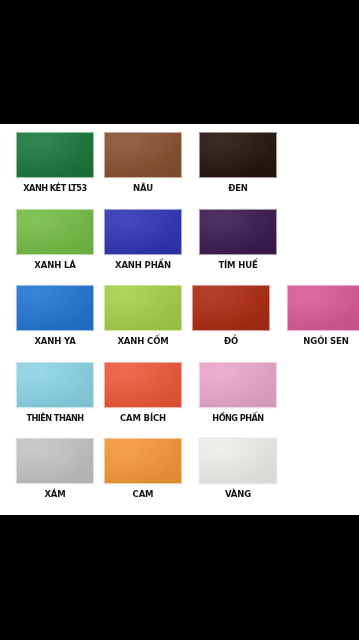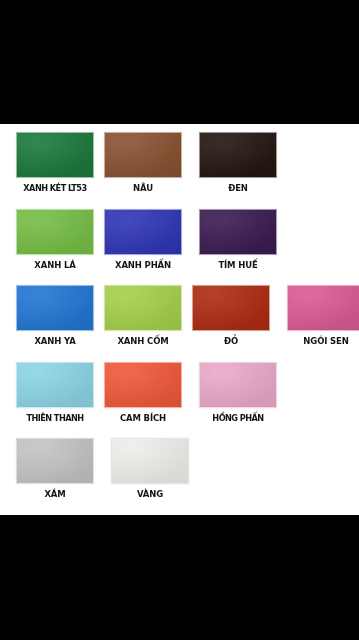--- a/index.html
+++ b/index.html
@@ -163,20 +163,24 @@
           <div class="swatch-chip" style="background-color: rgb(237, 170, 203);"></div>
           <div class="swatch-label narrow">HỒNG PHẤN</div>
         </div>
       </div>
 
       <div class="swatch-row">
         <div class="swatch-cell col-1">
           <div class="swatch-chip" style="background-color: rgb(198, 198, 196);"></div>
           <div class="swatch-label">XÁM</div>
         </div>
+        <div class="swatch-cell col-3">
+          <div class="swatch-chip" style="background-color: rgb(247, 153, 55);"></div>
+          <div class="swatch-label">CAM</div>
+        </div>
         <div class="swatch-cell col-4">
           <div class="swatch-chip chip-white" style="background-color: rgb(241, 242, 238);"></div>
           <div class="swatch-label">VÀNG</div>
         </div>
       </div>
 
     </div>
   </div>
 
   <div class="letterbox" id="letterbox-bottom"></div>

